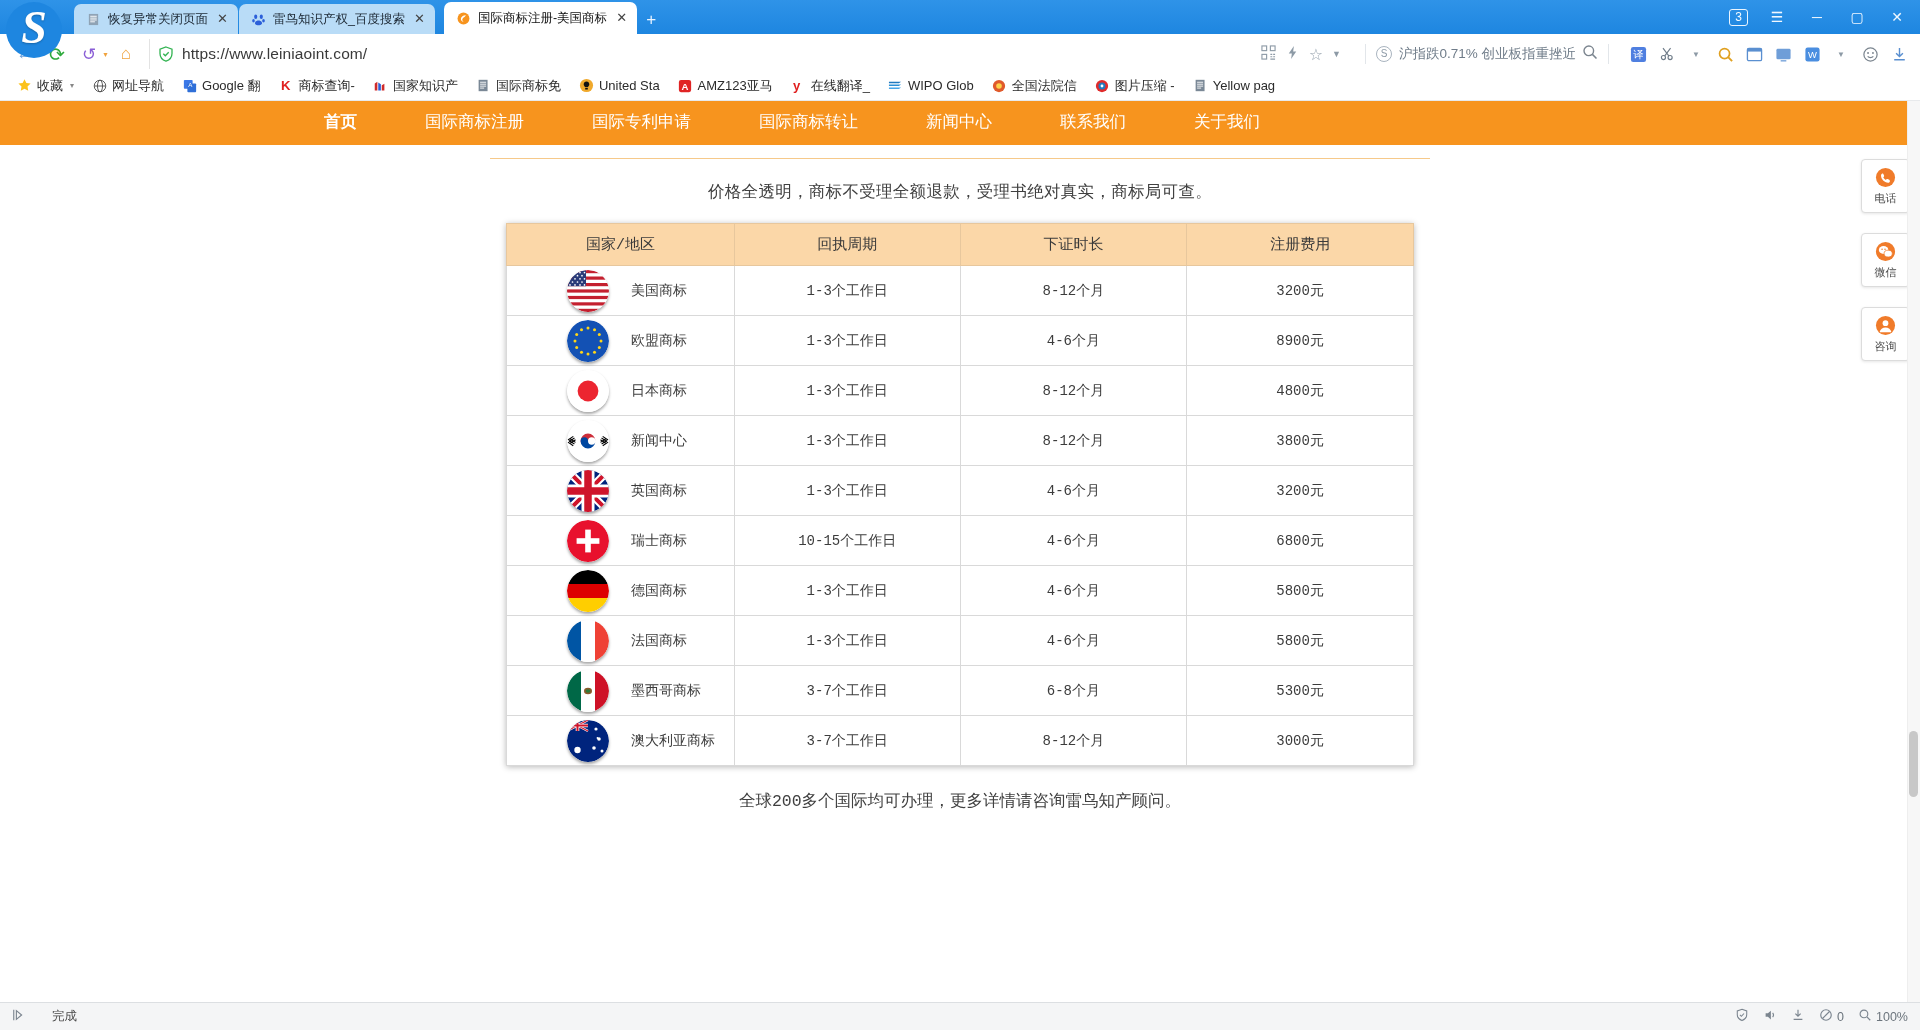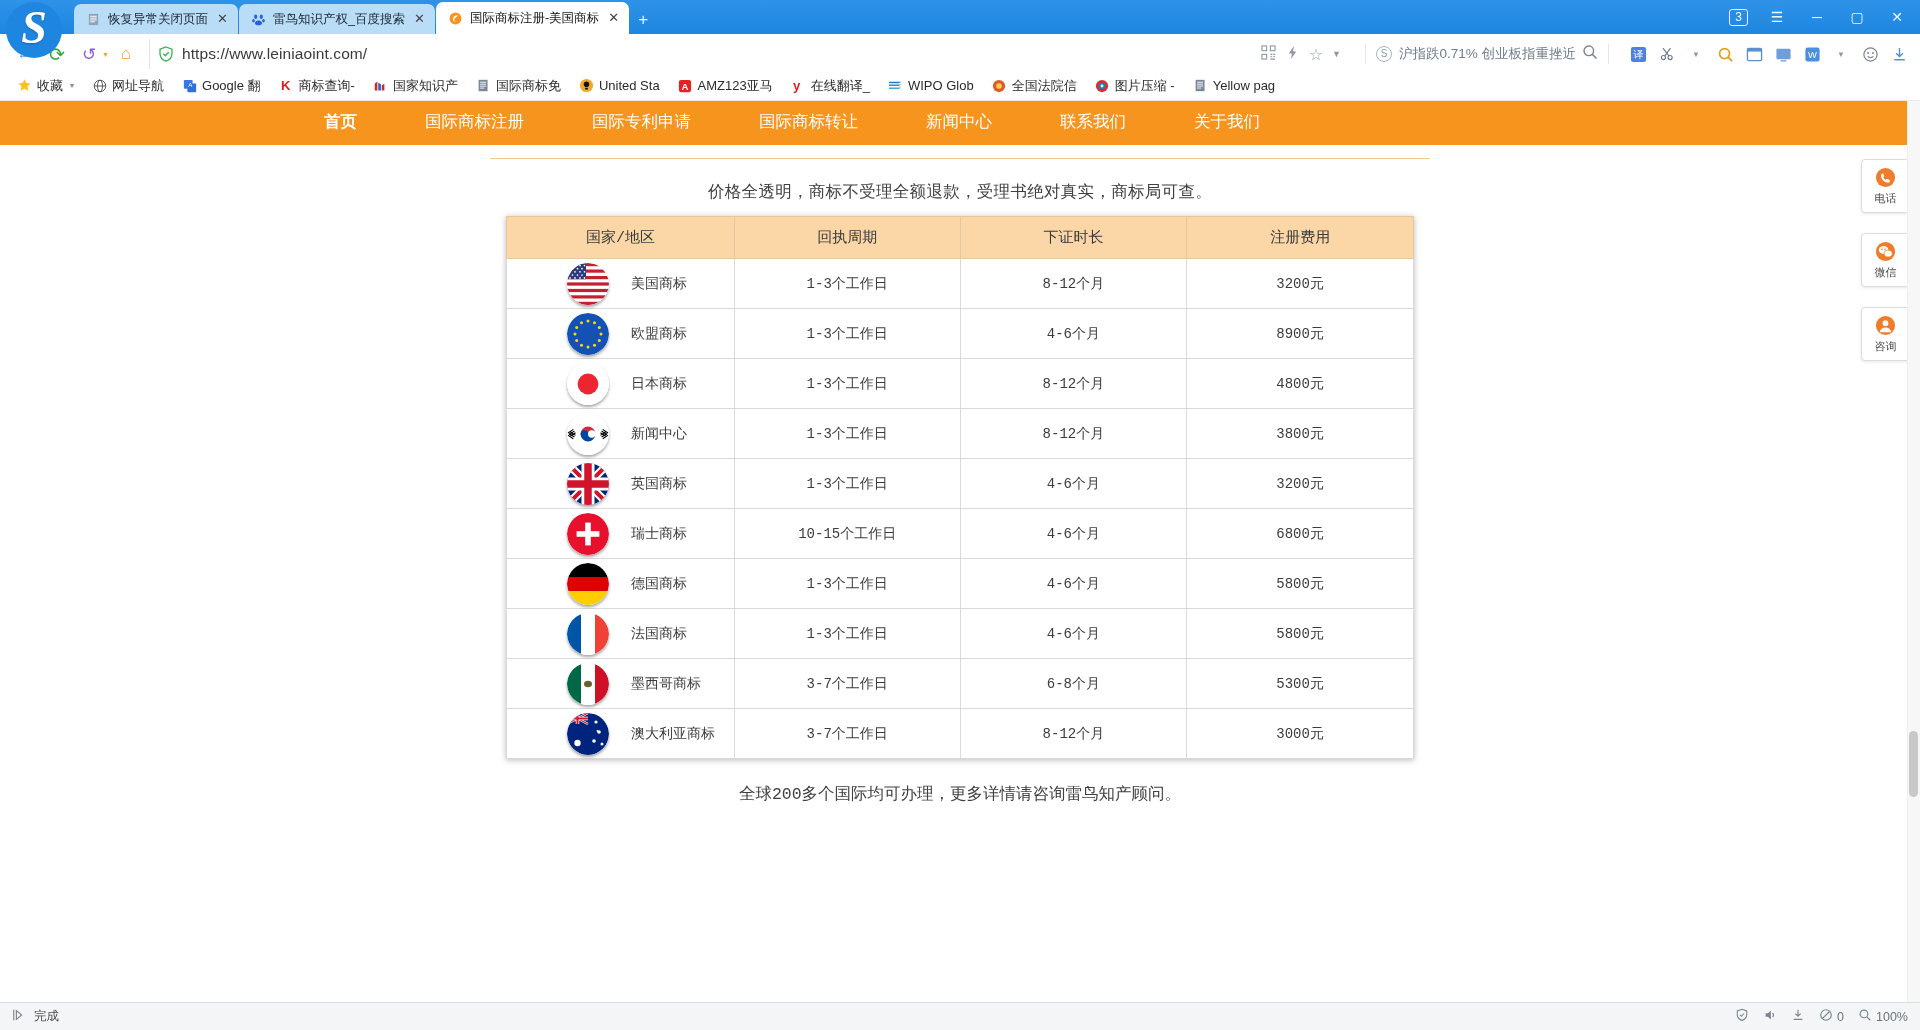--- a/index.html
+++ b/index.html
@@ -39,21 +39,21 @@
     height: 30px; min-width: 150px; max-width: 200px;
     display: flex; align-items: center; gap: 7px;
     padding: 0 8px 0 12px;
     border-radius: 7px 7px 0 0;
     font-size: 12.5px; color: #1b2733;
     background: #b9dcf7;
     margin-right: 1px;
     position: relative;
     cursor: default;
   }
-  .tab.active { background: #ffffff; color: #111; height: 32px; }
+  .tab.active { background: #ffffff; color: #111; height: 32px; margin-left: 8px; }
   .tab .tab-ico { width: 15px; height: 15px; flex: none; display:flex; align-items:center; justify-content:center; }
   .tab .tab-title {
     flex: 1 1 auto; white-space: nowrap; overflow: hidden; text-overflow: clip;
     font-size: 12.5px;
   }
   .tab .tab-close {
     width: 15px; height: 15px; flex: none; font-size: 13px; color:#444;
     line-height: 14px; text-align:center;
   }
   .newtab { width: 26px; height:26px; color:#eaf4ff; font-size:17px; line-height:24px; text-align:center; }
@@ -139,21 +139,21 @@
   .sitenav a.active { font-weight:bold; }
 
   .divider-wrap { padding: 13px 0 0 0; display:flex; justify-content:center; }
   .divider { width: 940px; height: 1px; background:#f6c98a; }
 
   .subtitle {
     text-align:center; font-size:16.5px; color:#404040; margin-top: 22px;
     letter-spacing: .3px;
   }
 
-  .table-wrap { display:flex; justify-content:center; margin-top: 13px; }
+  .table-wrap { display:flex; justify-content:center; margin-top: 20px; }
   .ptable {
     width: 908px; border-collapse: collapse; background:#fff;
     box-shadow: 0 1px 6px rgba(0,0,0,.28);
     border: 1px solid #d8d8d8;
   }
   .ptable th {
     background:#fbd7a8; color:#3a3a3a; font-size:15px; font-weight:normal;
     height: 42px; border: 1px solid #e7c79d; text-align:center;
   }
   .ptable td {
@@ -193,21 +193,21 @@
   
   .pscroll { position:absolute; right:0; top:0; width:13px; height:100%; background:#f7f7f7; border-left:1px solid #eee; }
   .pscroll .thumb { position:absolute; right:2px; top: 630px; width:9px; height:66px; background:#c8c8c8; border-radius:5px; }
 
   
   .statusbar {
     height: 28px; background:#f4f5f6; border-top:1px solid #dcdfe2;
     display:flex; align-items:center; padding: 0 12px; gap: 10px; flex:none;
     font-size: 12.5px; color:#4a4a4a;
   }
-  .sb-left { display:flex; gap:8px; }
+  .sb-left { display:flex; gap:26px; }
   .sb-ic { font-size: 13px; color:#7b858f; }
   .sb-right { margin-left:auto; display:flex; align-items:center; gap: 14px; color:#6c757d; }
   .sb-right .grp { display:flex; align-items:center; gap: 4px; }
   .sb-zoom { display:flex; align-items:center; gap:4px; }
 </style>
 </head>
 <body>
 
 <div class="browser">
 

